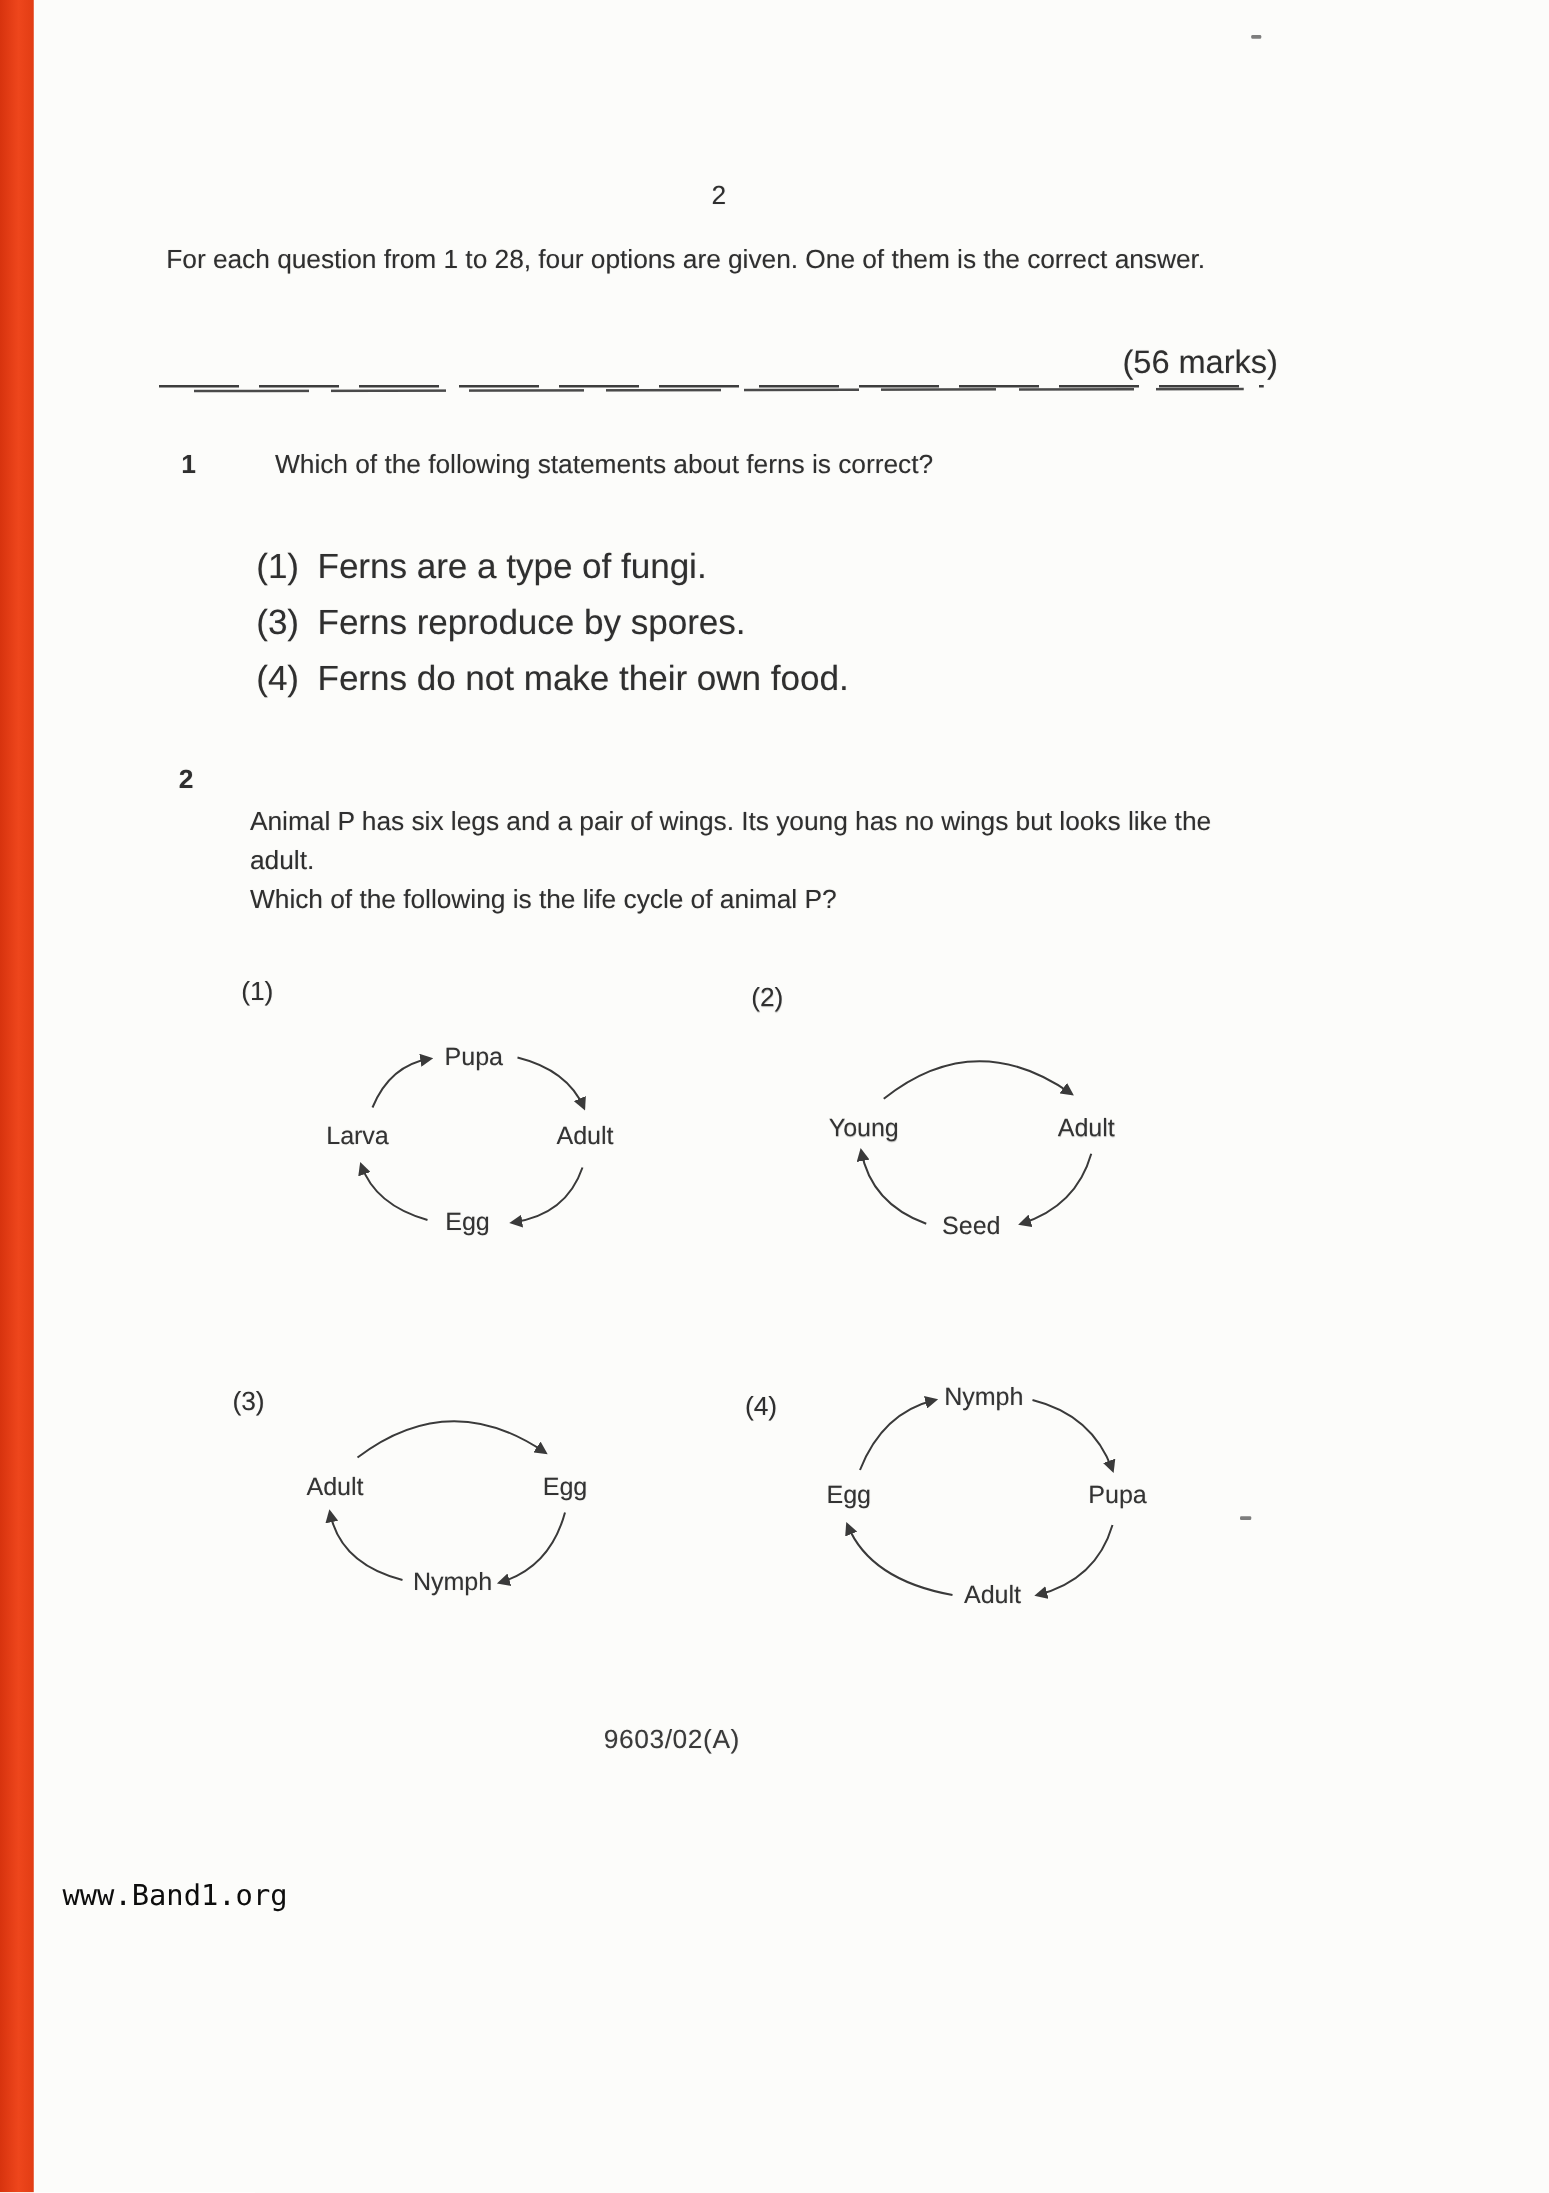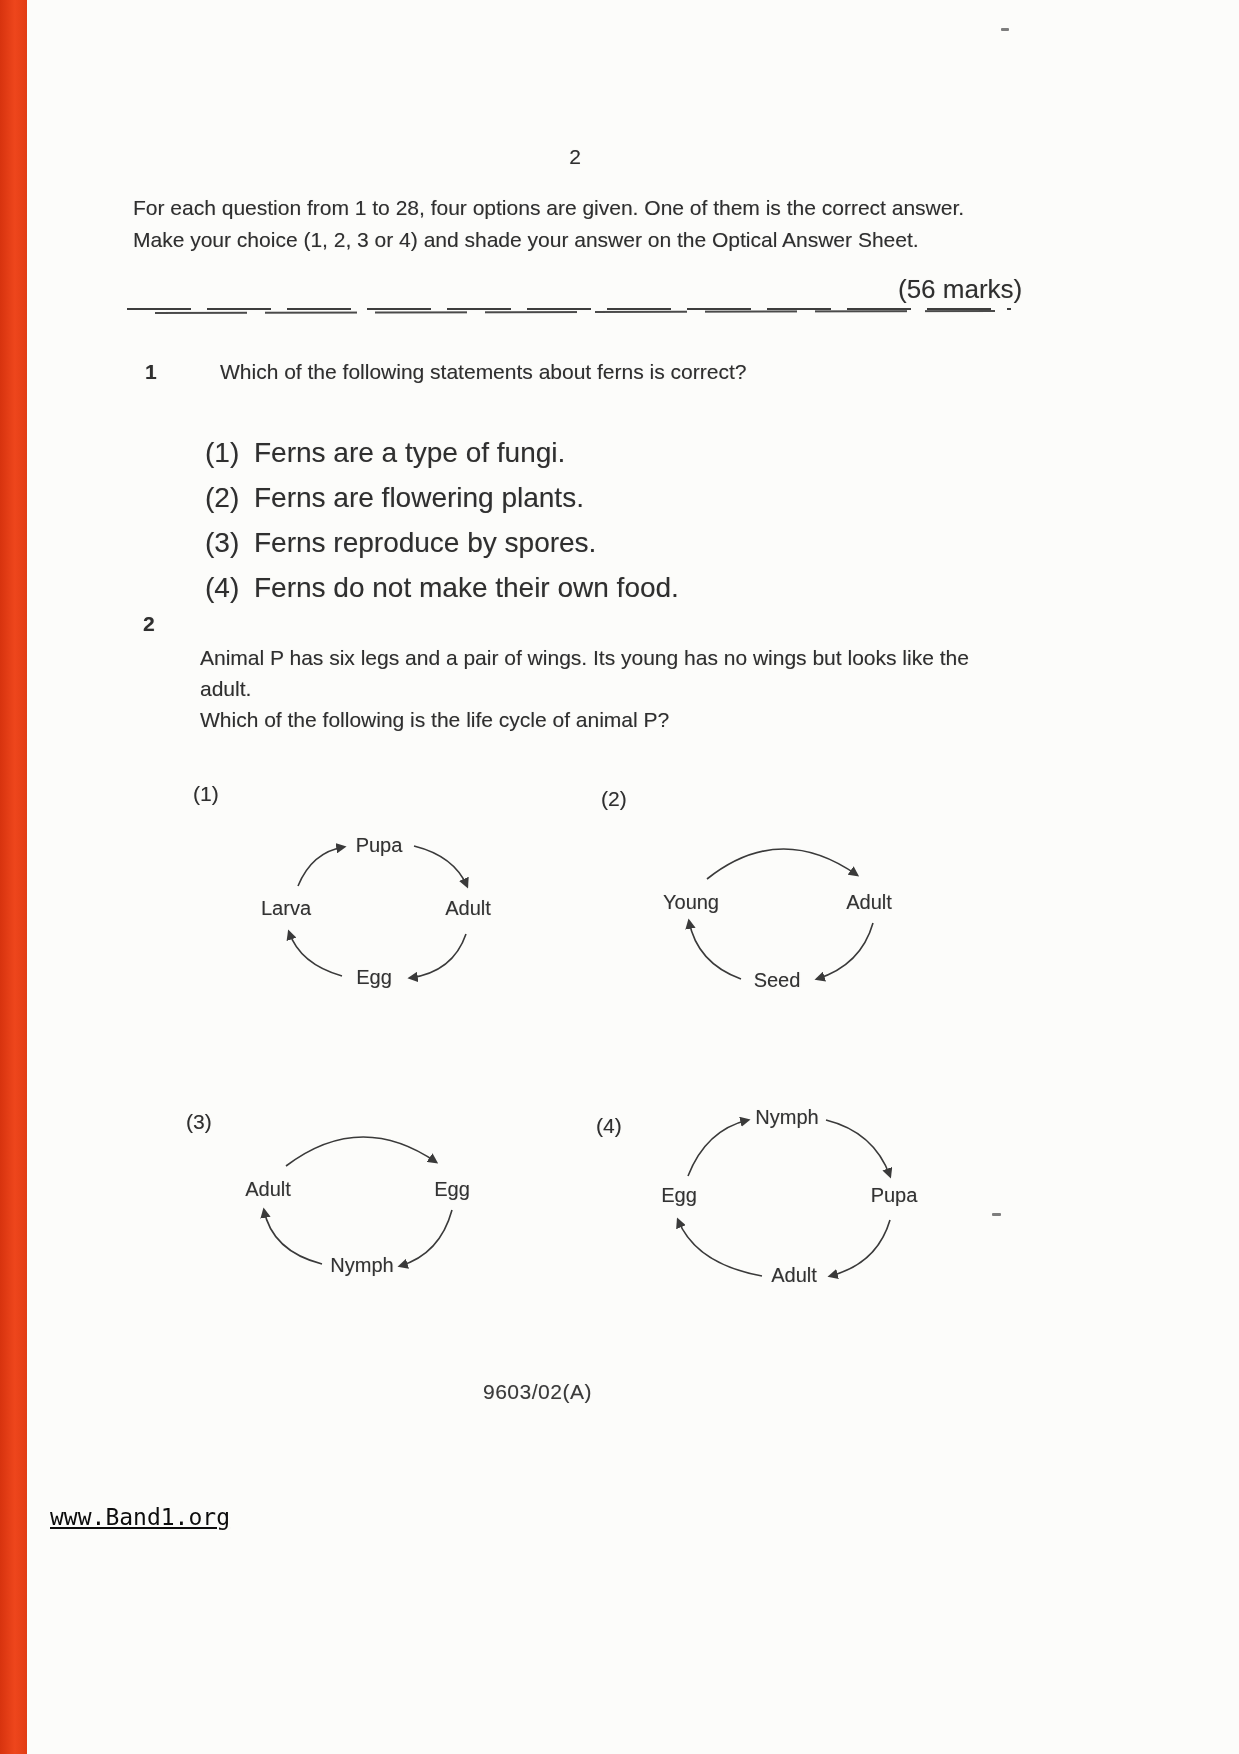--- a/index.html
+++ b/index.html
@@ -50,53 +50,49 @@
   .d1 svg { position:absolute; left:55px; top:38px; }
   .d2 svg { position:absolute; left:52px; top:32px; }
   .d3 svg { position:absolute; left:32px; top:0px; }
   .d4 svg { position:absolute; left:34px; top:-6px; }
   .cycle-arc { stroke:#3a3a3a; stroke-width:1.6; fill:none; }
   .stage { font-family:"Liberation Sans", sans-serif; font-size:20px; fill:#333333; text-anchor:middle; }
 
   .footer-code { position:absolute; left:483px; top:1380px; font-size:21px; letter-spacing:0.5px; color:#3a3a3a;text-align:center; }
   .watermark {
     position:absolute; left:50px; top:1504px; font-size:23px;
-    font-family:"DejaVu Sans Mono", monospace; color:#0d0d0d; text-shadow:none;text-decoration:underline;
+    font-family:"DejaVu Sans Mono", monospace; color:#0d0d0d; text-shadow:none;
   }
   .artifact { position:absolute; background:#7d7d7d; border-radius:1px; }
   .a1 { left:1001px; top:28px; width:8px; height:3px; }
   .a2 { left:992px; top:1213px; width:9px; height:3px; }
 </style>
 </head>
 <body>
 
 <div class="page">
 
   <div class="red-stripe"></div>
 
   <div class="page-number">2</div>
 
   <div class="instructions">
     <div>For each question from 1 to 28, four options are given. One of them is the correct answer.</div>
-    <div>Make your choice (1, 2, 3 or 4) and shade your answer on the Optical Answer Sheet.</div>
   </div>
 
   <div class="marks">(56 marks)</div>
 
   <div class="dashed-rule"></div>
 
   <div class="q-num q1-num">1</div>
   <div class="q-text q1-text">Which of the following statements about ferns is correct?</div>
 
   <div class="q1-options">
     <div class="opt">
       <span class="opt-label">(1)</span><span class="opt-text">Ferns are a type of fungi.</span>
-    </div>
-    <div class="opt">
-      <span class="opt-label">(2)</span><span class="opt-text">Ferns are flowering plants.</span>
     </div>
     <div class="opt">
       <span class="opt-label">(3)</span><span class="opt-text">Ferns reproduce by spores.</span>
     </div>
     <div class="opt">
       <span class="opt-label">(4)</span><span class="opt-text">Ferns do not make their own food.</span>
     </div>
   </div>
 
   <div class="q-num q2-num">2</div>

